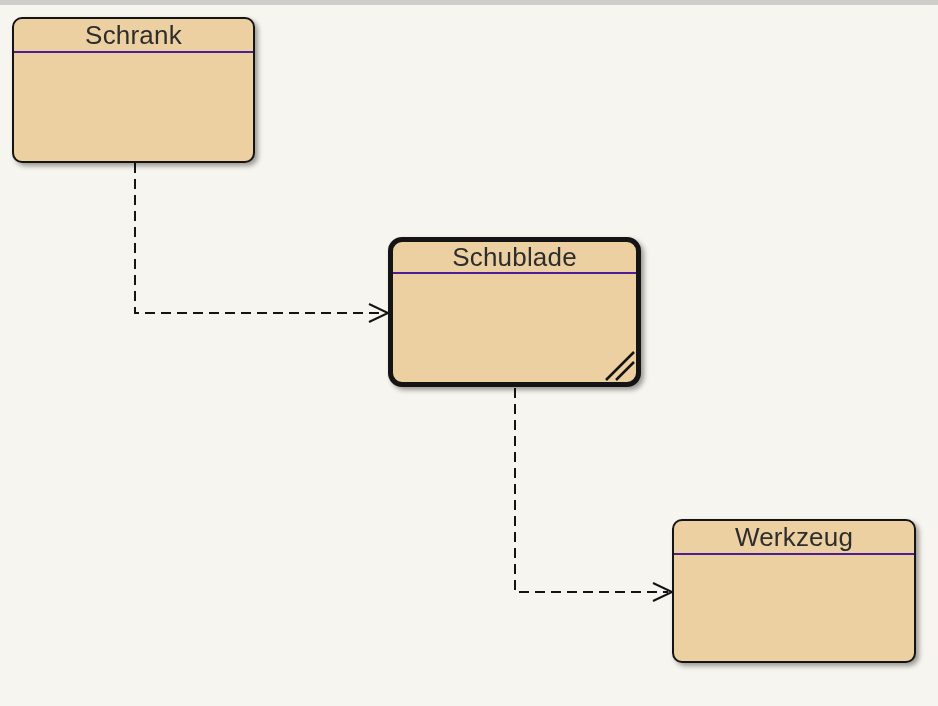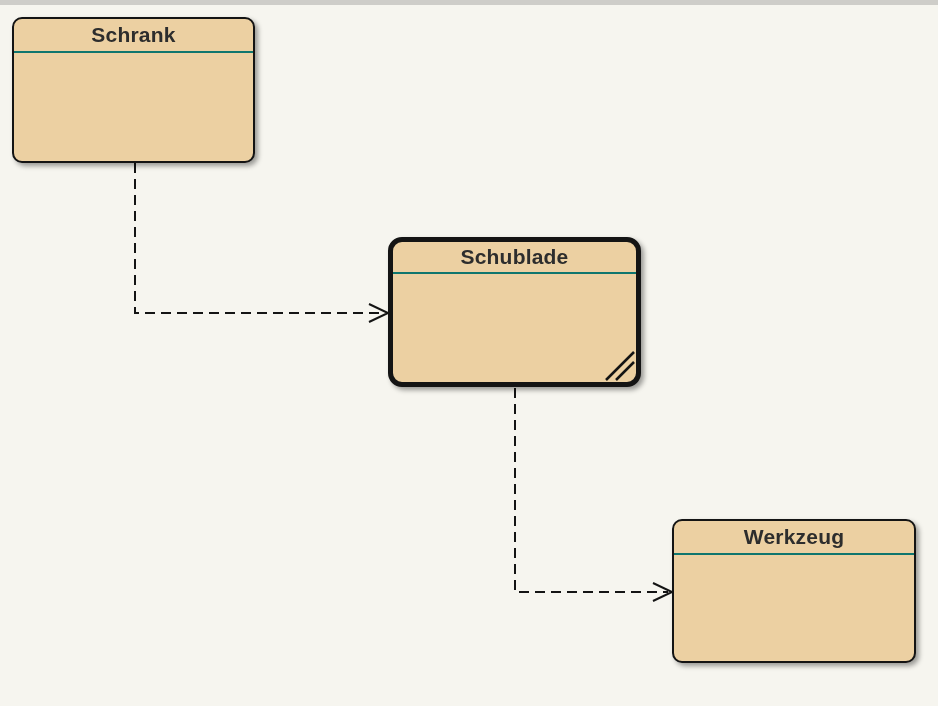--- a/index.html
+++ b/index.html
@@ -26,24 +26,24 @@
     background: #ecd0a2;
     border: 2px solid #141414;
     border-radius: 10px;
     box-shadow: 3px 3px 5px rgba(0,0,0,0.38);
   }
   .node .title {
     box-sizing: border-box;
     height: 34px;
     line-height: 32px;
     text-align: center;
-    font-size: 21px;
-    font-weight: bold;
+    font-size: 26px;
+    font-weight: normal;
     color: #2d2d2d;
-    border-bottom: 2px solid #0f766e;
+    border-bottom: 2px solid #4c1d95;
     letter-spacing: 0.2px;
     -webkit-user-select: none;
     user-select: none;
   }
   #node-schrank  { left: 12px;  top: 17px;  width: 243px; height: 146px; }
   #node-schublade{
     left: 388px; top: 237px; width: 253px; height: 150px;
     border-width: 5px;
     border-radius: 14px;
   }

